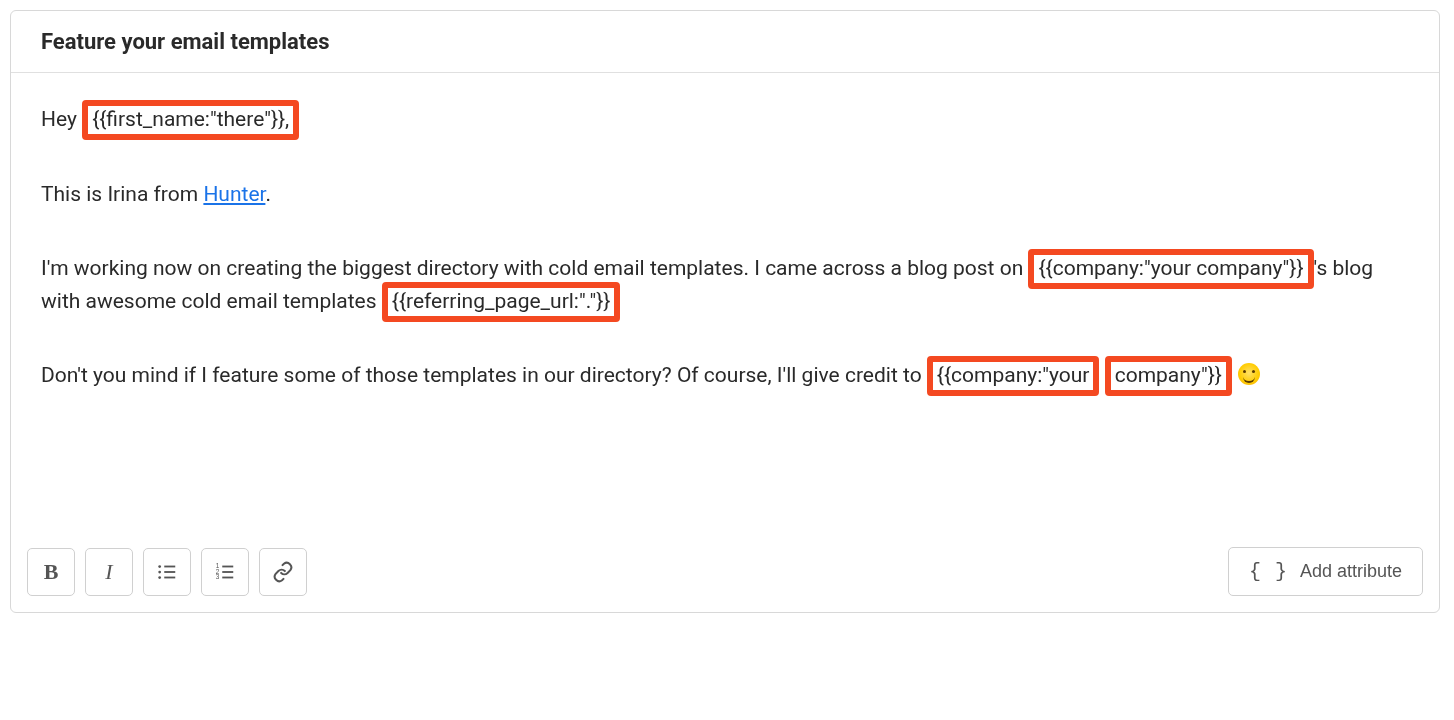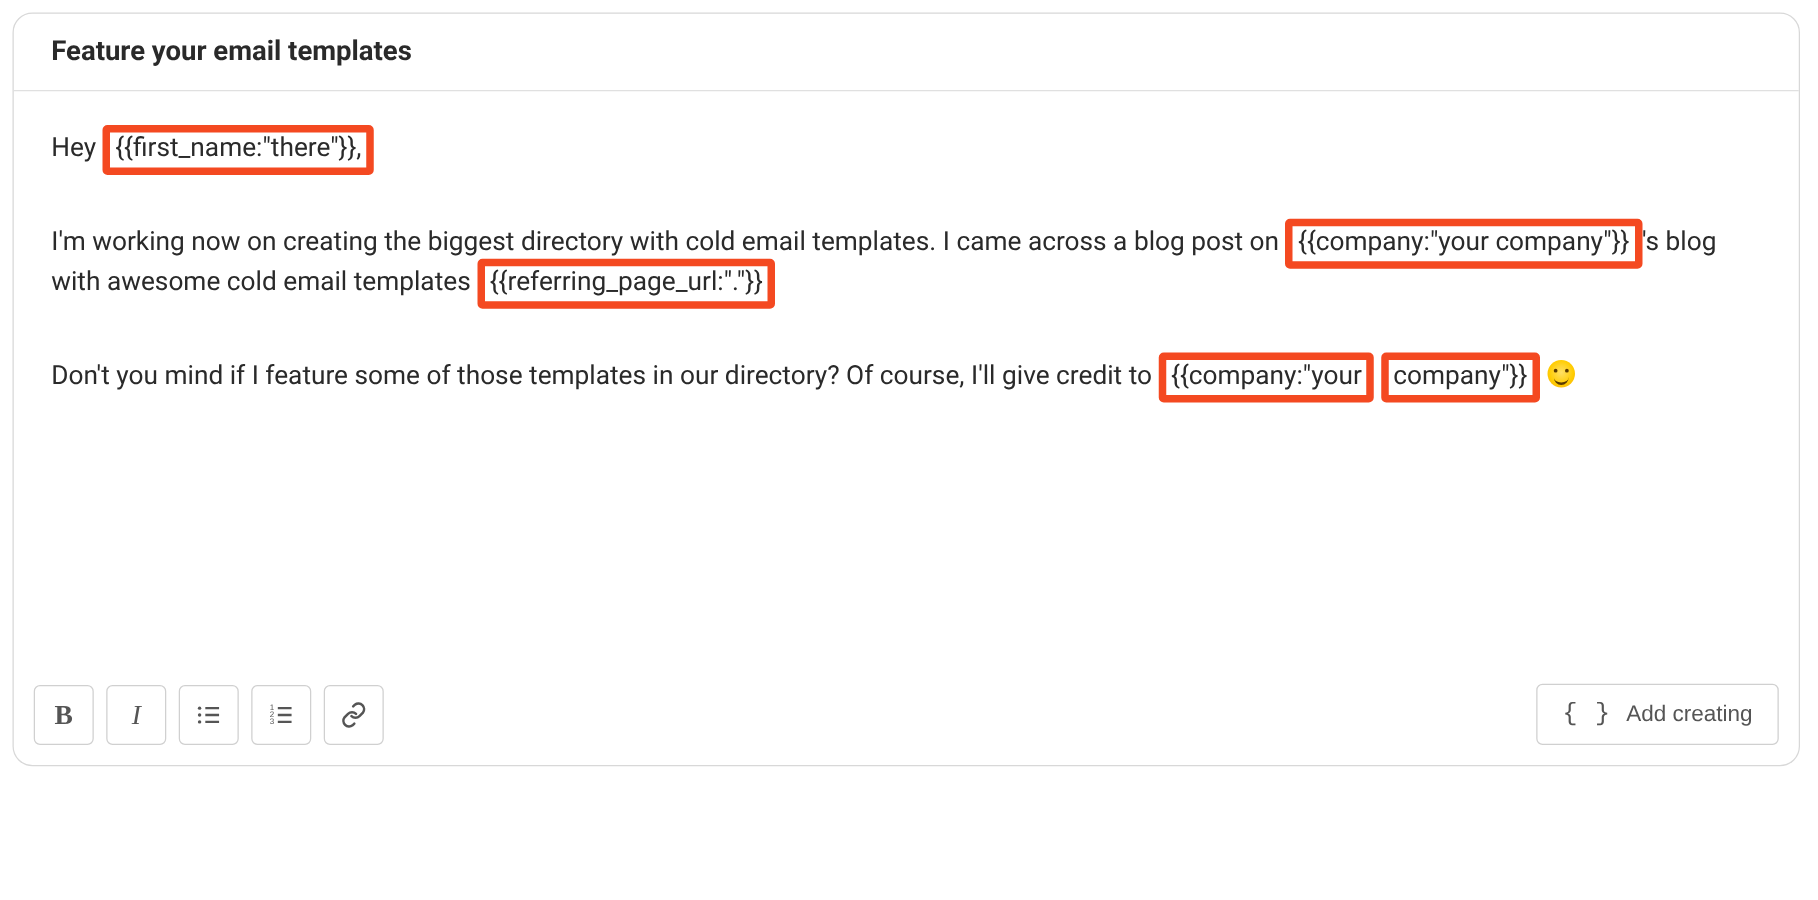--- a/index.html
+++ b/index.html
@@ -10,21 +10,21 @@
     
     body {
       font-family: -apple-system, BlinkMacSystemFont, "Segoe UI", Roboto, "Helvetica Neue", Arial, sans-serif;
       background: #fff;
       padding: 10px;
       color: #2a2a2a;
     }
     
     .editor-container {
       border: 1px solid #d8d8d8;
-      border-radius: 16px;
+      border-radius: 6px;
       width: 100%;
       max-width: 1430px;
       display: flex;
       flex-direction: column;
     }
     
     .editor-header {
       padding: 18px 30px;
       border-bottom: 1px solid #e0e0e0;
     }
@@ -171,20 +171,23 @@
   <div class="editor-header">
     <div class="editor-title">Feature your email templates</div>
   </div>
 
   <div class="editor-body">
 
     <p>
       <span>Hey </span><span class="highlight-box">{{first_name:"there"}},</span>
     </p>
 
+    <p>
+      <span>This is Irina from </span><a class="link">Hunter</a><span>.</span>
+    </p>
 
     <p>
       <span>I'm working now on creating the biggest directory with cold email templates. I came across a blog post on </span><span class="highlight-box">{{company:"your company"}}</span><span>'s blog with awesome cold email templates </span><span class="highlight-box">{{referring_page_url:"."}}</span>
     </p>
 
     <p>
       <span>Don't you mind if I feature some of those templates in our directory? Of course, I'll give credit to </span><span class="highlight-box">{{company:"your</span>
       <span class="highlight-box">company"}}</span><span class="emoji"></span>
     </p>
 
@@ -227,17 +230,17 @@
         <svg viewBox="0 0 24 24" fill="none" stroke="#555" stroke-width="2.2" stroke-linecap="round">
           <path d="M10 13a5 5 0 0 0 7 0l3-3a5 5 0 0 0-7-7l-1.5 1.5"></path>
           <path d="M14 11a5 5 0 0 0-7 0l-3 3a5 5 0 0 0 7 7l1.5-1.5"></path>
         </svg>
       </button>
 
     </div>
 
     <button class="add-attribute-btn">
       <span class="braces">{ }</span>
-      <span>Add creating</span>
+      <span>Add attribute</span>
     </button>
   </div>
 
 </div>
 
 </body></html>

